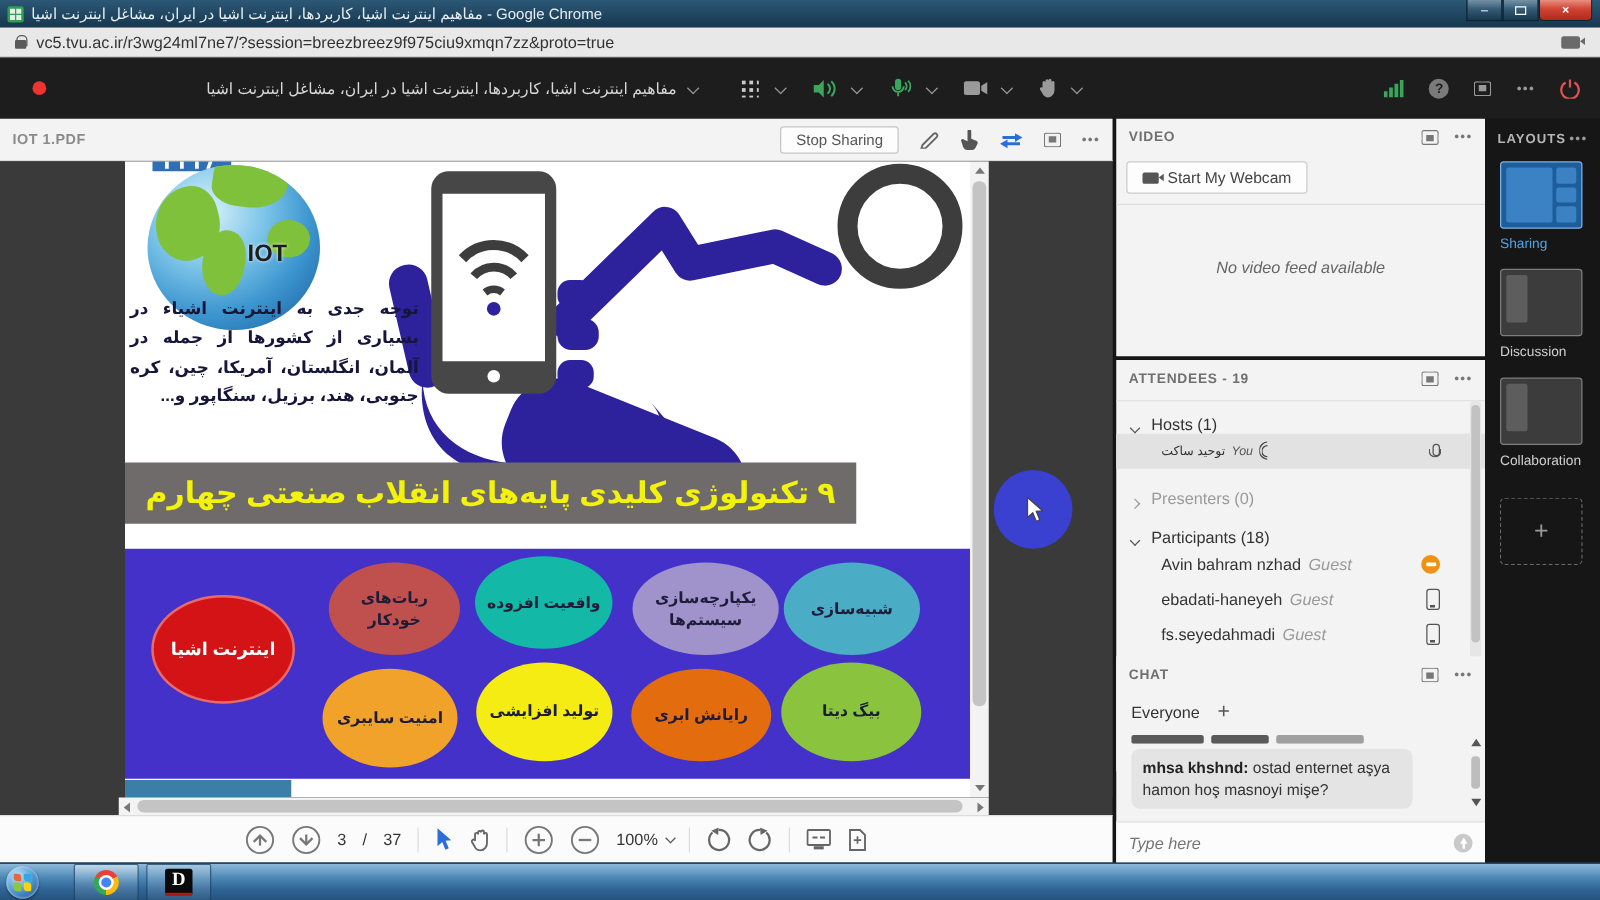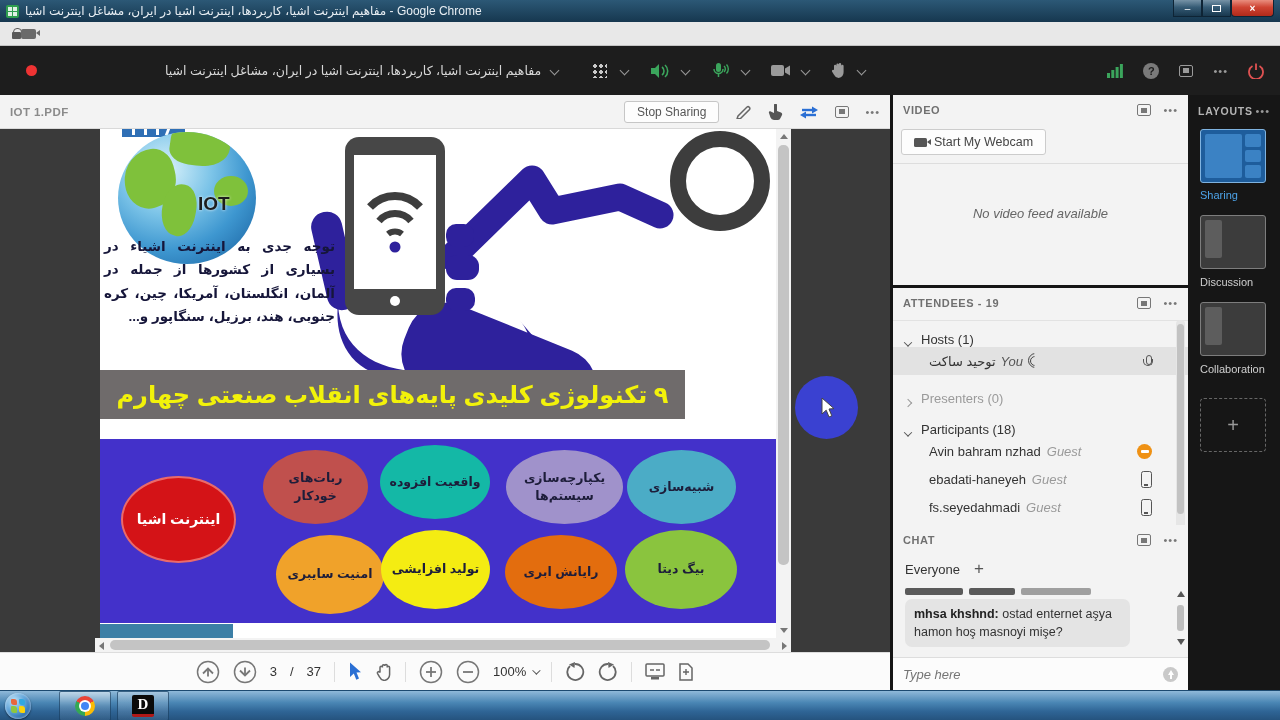--- a/index.html
+++ b/index.html
@@ -85,21 +85,21 @@
   .slide-banner { position:absolute; left:0; top:241px; width:585px; height:49px; background:#6f6b6b; display:flex; align-items:center; justify-content:center; }
   .slide-banner span { color:#f2f20a; font-size:24px; font-weight:bold; direction:rtl; unicode-bidi:embed; white-space:nowrap; }
   .slide-panel { position:absolute; left:0; top:310px; width:676px; height:184px; background:#4331ca; }
   .bubble { position:absolute; border-radius:50%; display:flex; align-items:center; justify-content:center; text-align:center;
     font-weight:bold; font-size:12.5px; direction:rtl; line-height:1.45; padding:6px; }
   .bb0 { left:21px; top:37px; width:115px; height:87px; border:2px solid #ea6a6a; font-size:14px; }
   .bb1 { left:163px; top:11px; width:105px; height:74px; }
   .bb2 { left:280px; top:6px;  width:110px; height:74px; }
   .bb3 { left:406px; top:11px; width:117px; height:74px; }
   .bb4 { left:527px; top:11px; width:109px; height:74px; }
-  .bb5 { left:176px; top:96px; width:108px; height:79px; }
+  .bb5 { left:158px; top:96px; width:108px; height:79px; }
   .bb6 { left:281px; top:91px; width:109px; height:79px; }
   .bb7 { left:405px; top:96px; width:112px; height:74px; }
   .bb8 { left:525px; top:91px; width:112px; height:79px; }
   .slide-tealbar { position:absolute; left:0; top:495px; width:133px; height:14px; background:#3c7fa6; }
 
   
   .v-scroll { position:absolute; left:776px; top:0; width:15px; height:509px; background:#f3f3f3; }
   .v-scroll .thumb { position:absolute; left:2px; top:16px; width:11px; height:420px; background:#c4c4c4; border-radius:5px; }
   .arr { width:0; height:0; position:absolute; }
   .arr.up { left:4px; top:5px; border-left:4px solid transparent; border-right:4px solid transparent; border-bottom:5px solid #777; }
@@ -133,21 +133,21 @@
   .cam-glyph::after { content:""; position:absolute; right:-4px; top:1px; border-right:4px solid #555; border-top:3.5px solid transparent; border-bottom:3.5px solid transparent; }
   .video-divider { margin-top:8px; border-top:1px solid #ddd; }
   .no-feed { text-align:center; margin-top:42px; font-size:13px; font-style:italic; color:#666; }
 
   .attendees-pod { left:893px; top:193px; width:295px; height:329px; }
   .att-row { display:flex; align-items:flex-end; height:27px; padding:0 12px; font-size:13px; color:#333; }
   .att-row .chev-s { width:6px; height:6px; border-right:1.5px solid #555; border-bottom:1.5px solid #555; display:inline-block; margin-right:10px; }
   .chev-open { transform:rotate(45deg) translate(-1px,-1px); }
   .chev-closed { transform:rotate(-45deg); }
   .att-row.muted { color:#9a9a9a; } .att-row.muted .chev-s { border-color:#9a9a9a; }
-  .host-row { background:#e2e2e2; height:28px; display:flex; align-items:center; padding:0 12px 0 36px; font-size:13px; color:#333;text-align:right; }
+  .host-row { background:#e2e2e2; height:28px; display:flex; align-items:center; padding:0 12px 0 36px; font-size:10px; color:#333;text-align:right; }
   .you-tag { font-style:italic; color:#555; margin:0 5px; }
   .waves { position:relative; width:10px; height:12px; margin-left:2px; }
   .waves::before { content:""; position:absolute; right:0; top:1px; width:8px; height:8px; border:1.5px solid #444; border-radius:50%;
     clip-path:polygon(0 0,45% 0,45% 100%,0 100%); }
   .waves::after { content:""; position:absolute; right:-3px; top:-2px; width:13px; height:13px; border:1.5px solid #444; border-radius:50%;
     clip-path:polygon(0 0,42% 0,42% 100%,0 100%); }
   .mic-out { margin-left:auto; margin-right:24px; width:8px; height:13px; position:relative; }
   .mic-out::before { content:""; position:absolute; left:2px; top:0; width:4px; height:8px; border:1.3px solid #555; border-radius:3px; }
   .mic-out::after { content:""; position:absolute; left:-1px; top:4px; width:8px; height:6px; border:1.3px solid #555; border-top:none; border-radius:0 0 5px 5px; }
   .p-row { display:flex; align-items:center; height:28px; padding:0 12px 0 36px; font-size:13px; color:#333; }
@@ -247,20 +247,21 @@
       <div class="win-btn">–</div>
       <div class="win-btn">
           <span class="maxbox"></span>
         </div>
       <div class="win-btn close">×</div>
     </div>
   </div>
 
   <div class="urlbar">
     <span class="lock-icon"></span>
+    <span class="url-text">vc5.tvu.ac.ir/r3wg24ml7ne7/?session=breezbreez9f975ciu9xmqn7zz&amp;proto=true</span>
     <span class="urlcam"></span>
   </div>
 
   <div class="ac-toolbar">
     <span class="rec-dot"></span>
     <span class="ac-title">مفاهیم اینترنت اشیا، کاربردها، اینترنت اشیا در ایران، مشاغل اینترنت اشیا</span>
     <span class="tool-gap" style="margin-left:10px;">
         <span class="chev"></span>
       </span>
     <span class="tool-gap" style="margin-left:34px;">

